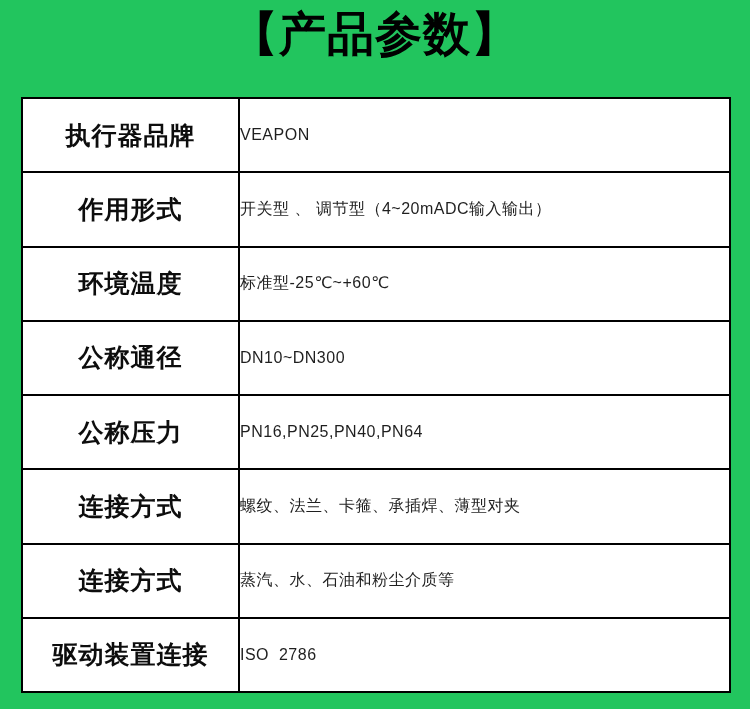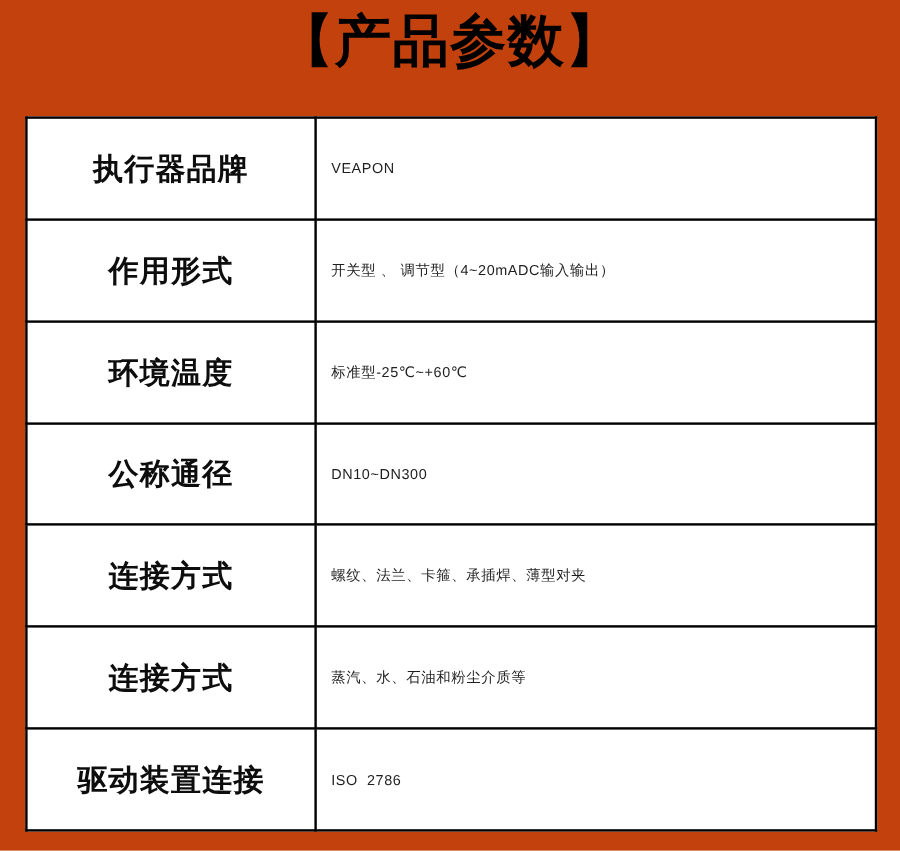--- a/index.html
+++ b/index.html
@@ -5,21 +5,21 @@
   html, body {
     margin: 0;
     padding: 0;
     background: #ffffff;
     font-family: "Liberation Sans", "DejaVu Sans", sans-serif;
   }
   .page {
     position: relative;
     width: 750px;
     height: 709px;
-    background: #c2410c;
+    background: #22c55e;
     overflow: hidden;
   }
   .page-title {
     position: absolute;
     top: 2px;
     left: 0;
     width: 750px;
     text-align: center;
     font-size: 47px;
     line-height: 64px;
@@ -34,36 +34,36 @@
     width: 710px;
     height: 596px;
     border-collapse: collapse;
     table-layout: fixed;
     background: #ffffff;
   }
   table.spec-table, table.spec-table tr, table.spec-table td {
     border: 2px solid #000000;
   }
   table.spec-table td {
-    padding: 12px;
+    padding: 0;
     vertical-align: middle;
   }
   td.label-cell {
     width: 215px;
     text-align: center;
     font-size: 25px;
     font-weight: 600;
     color: #0d0d0d;
     border-right: 2px solid #4d4d4d;
     letter-spacing: 1px;
   }
   td.value-cell {
     text-align: left;
     padding-left: 11px;
-    font-size: 12px;
+    font-size: 16px;
     font-weight: 400;
     color: #1f1f1f;
     white-space: pre-wrap;
     letter-spacing: 0.5px;
   }
   tr.spec-row { height: 49.6px; }
 </style>
 </head>
 <body>
 
@@ -86,20 +86,24 @@
   <tr class="spec-row">
     <td class="label-cell">环境温度</td>
     <td class="value-cell">标准型-25℃~+60℃</td>
   </tr>
 
   <tr class="spec-row">
     <td class="label-cell">公称通径</td>
     <td class="value-cell">DN10~DN300</td>
   </tr>
 
+  <tr class="spec-row">
+    <td class="label-cell">公称压力</td>
+    <td class="value-cell">PN16,PN25,PN40,PN64</td>
+  </tr>
 
   <tr class="spec-row">
     <td class="label-cell">连接方式</td>
     <td class="value-cell">螺纹、法兰、卡箍、承插焊、薄型对夹</td>
   </tr>
 
 
 
 
   <tr class="spec-row">

